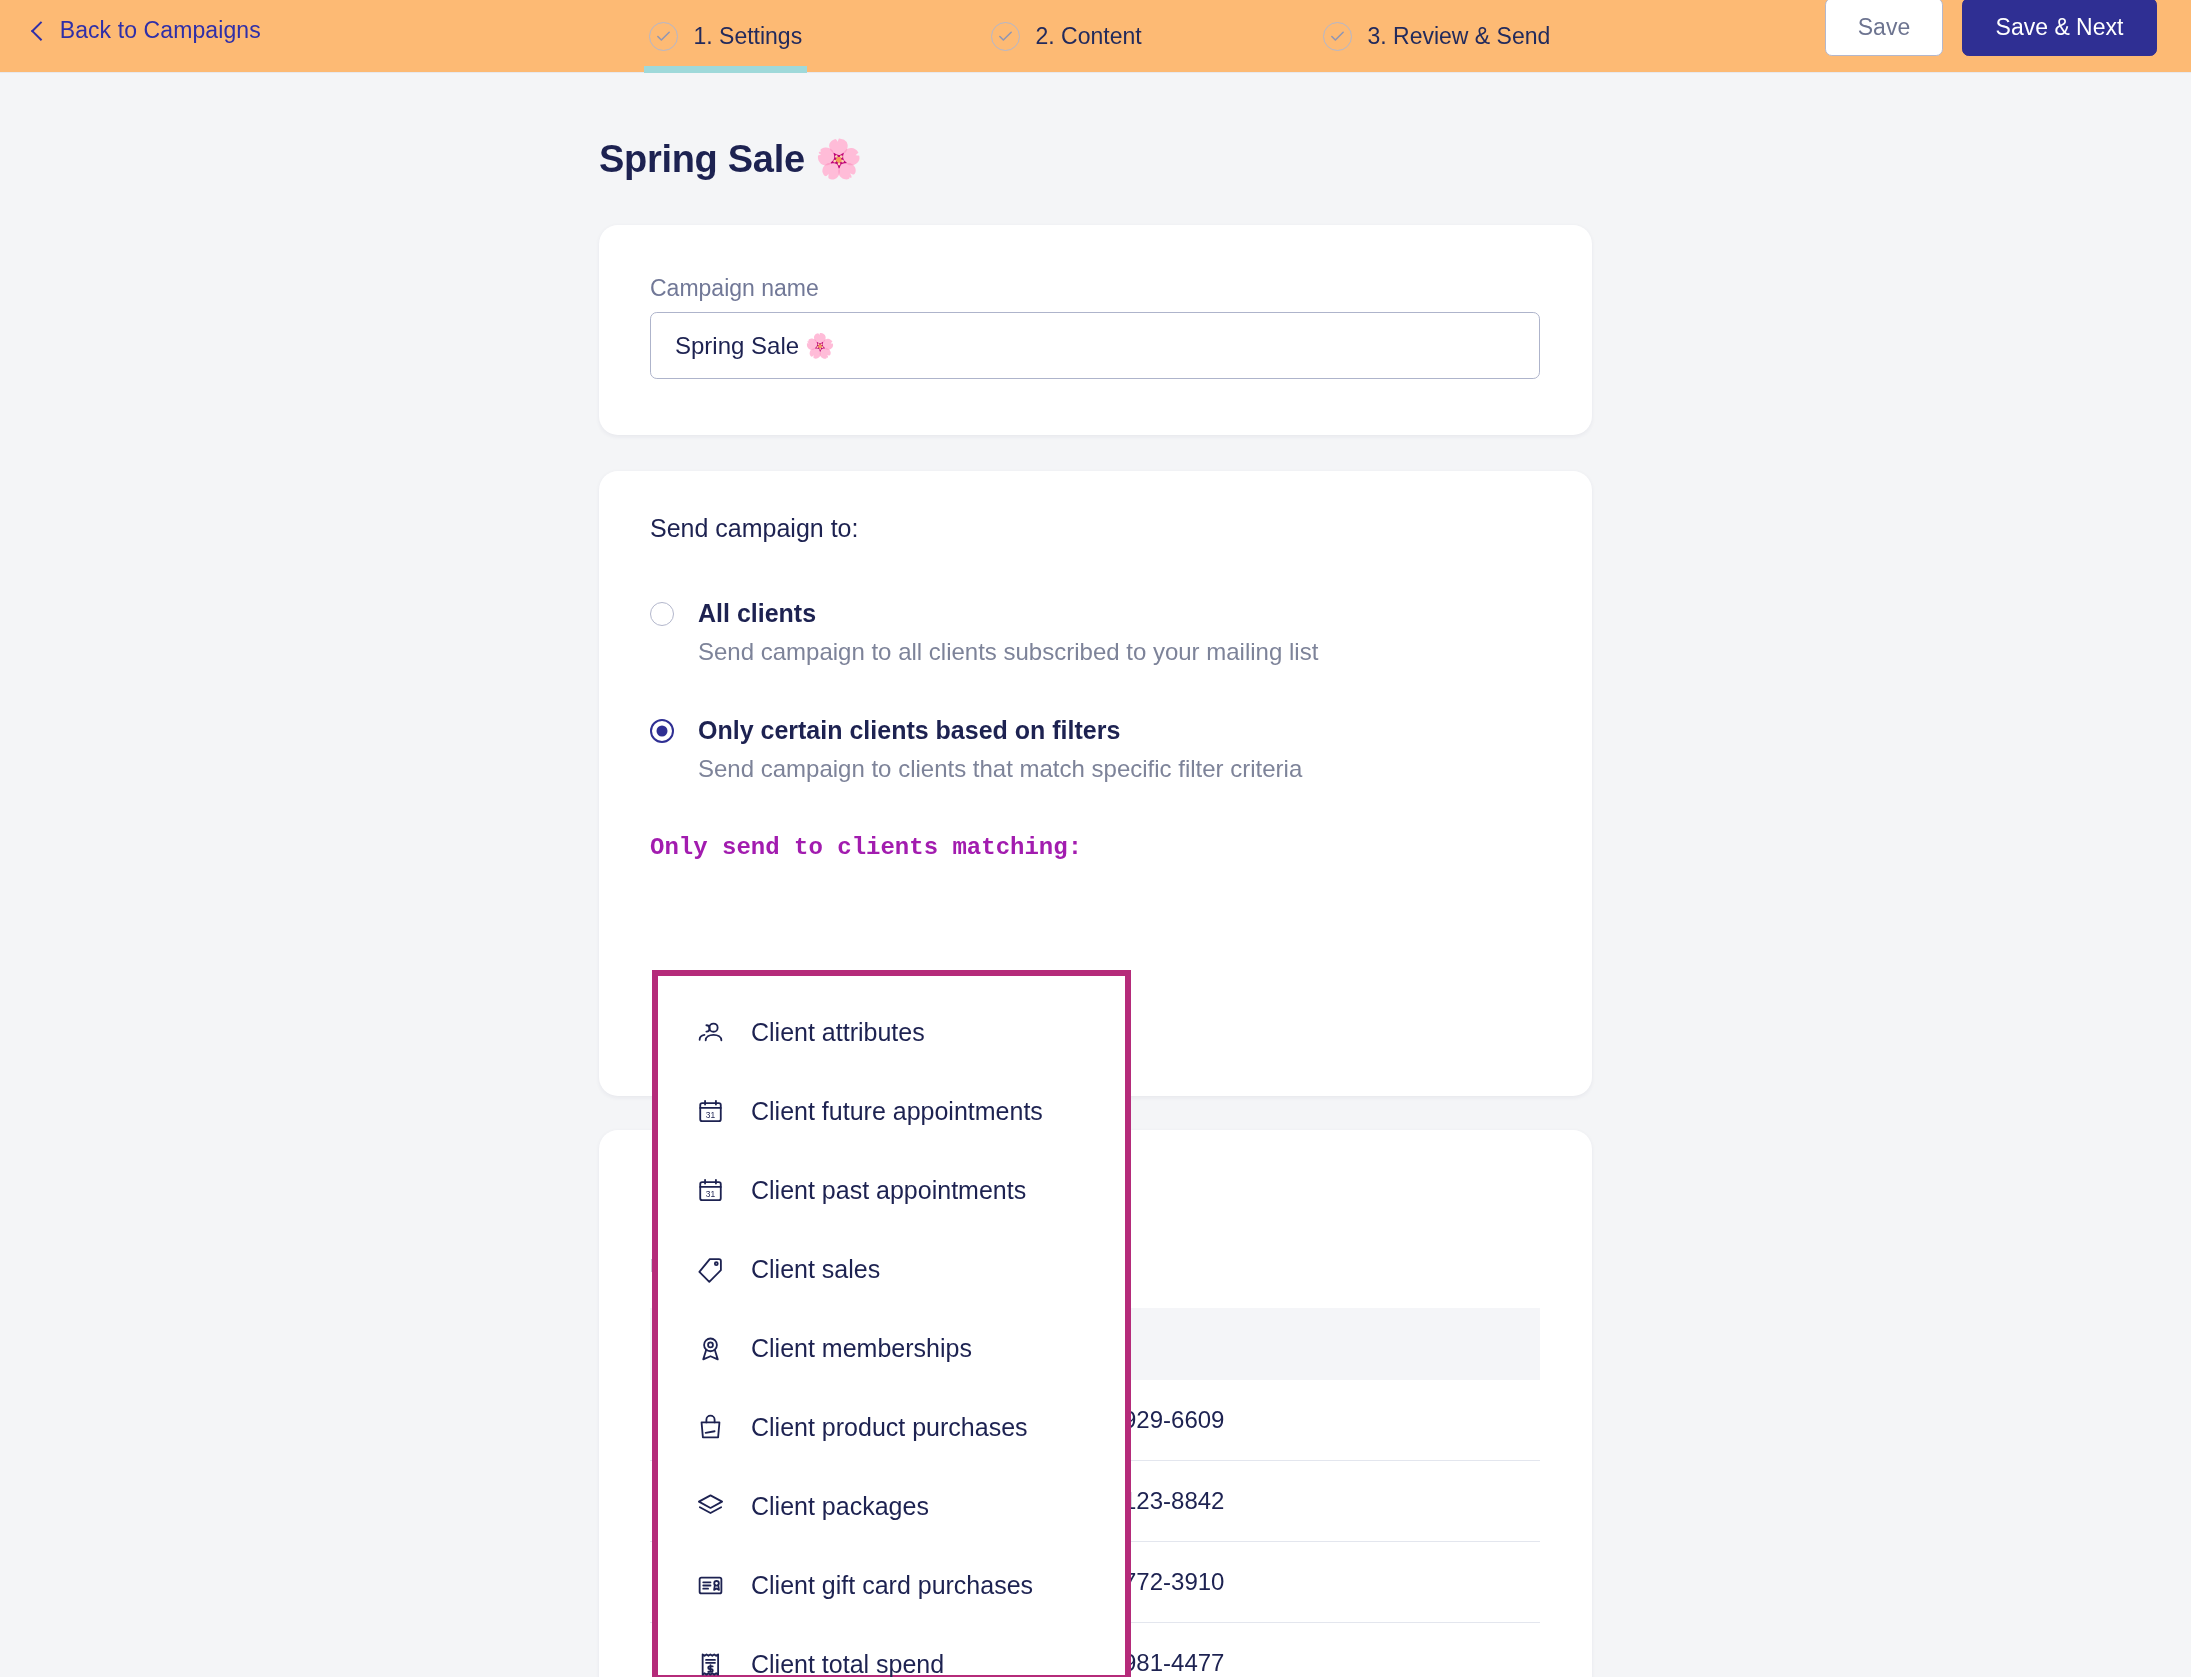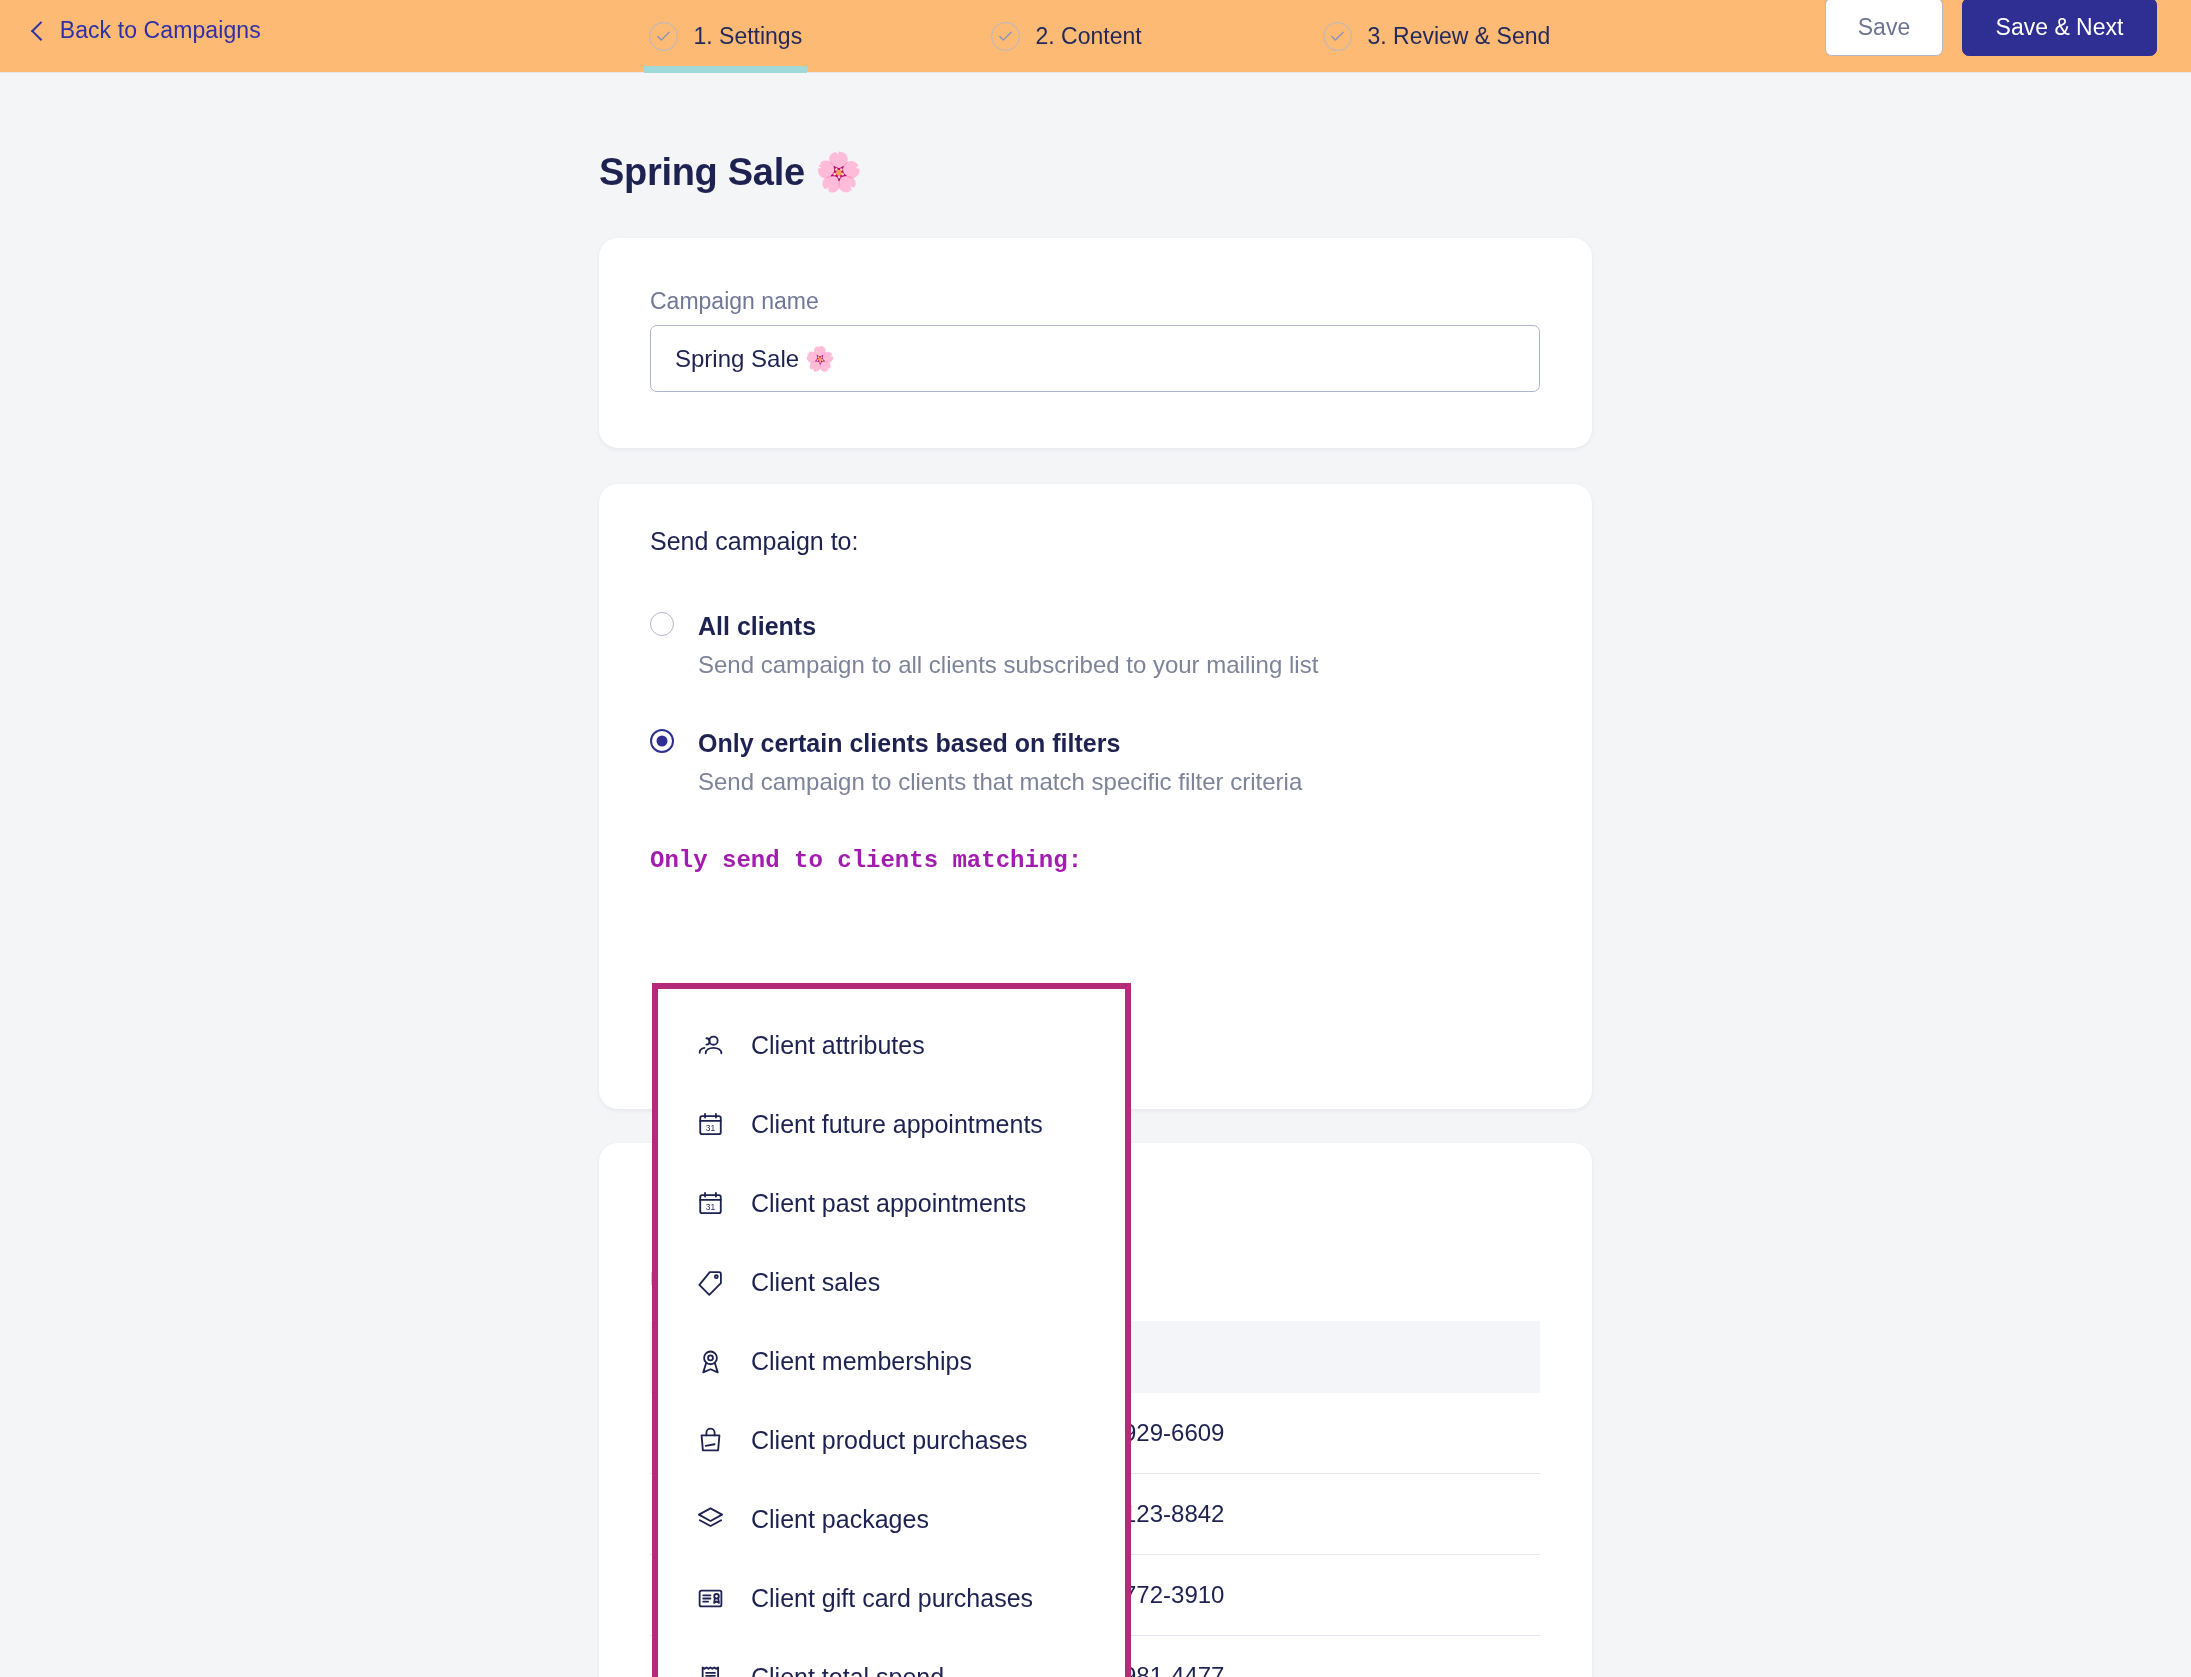--- a/index.html
+++ b/index.html
@@ -60,21 +60,21 @@
   #save-btn {
     left: 1825px; top: -1.7px; width: 118px; height: 58px;
     background: #ffffff; border: 0.9px solid #b3b7cc; color: #6d7490;
   }
   #save-next-btn {
     left: 1962px; top: -1.7px; width: 195px; height: 58px;
     background: #2f2f93; border: 0.9px solid #2f2f93; color: #ffffff;
   }
 
   
-  .page { position: absolute; top: 73px; left: 0; width: 2164px; height: 1605px; }
+  .page { position: absolute; top: 60px; left: 0; width: 2164px; height: 1605px; }
 
   .page-title {
     position: absolute; left: 599px; top: 77px;
     font-size: 38px; font-weight: bold; color: #1d2251;
     letter-spacing: -0.3px;
   }
 
   .card {
     position: absolute; left: 599px; width: 993px;
     background: #ffffff; border-radius: 19px;
@@ -97,21 +97,21 @@
   }
 
   .section-label {
     position: absolute; left: 51px; top: 43px;
     font-size: 25px; color: #1d2251;
   }
 
   .radio-row { position: absolute; left: 51px; }
   #radio-all      { top: 128px; }
   #radio-filtered { top: 245px; }
-  .radio-head { display: flex; gap: 24px; cursor: pointer; }
+  .radio-head { display: flex; align-items: center; gap: 24px; cursor: pointer; }
   .radio-dot {
     width: 24px; height: 24px; border-radius: 50%;
     border: 1.7px solid #b3b7cc; background: #fff;
     flex: 0 0 auto;
   }
   .radio-dot.on { border: 2.6px solid #2f2f93; position: relative; }
   .radio-dot.on::after {
     content: ""; position: absolute; left: 50%; top: 50%;
     width: 11px; height: 11px; border-radius: 50%;
     background: #2f2f93; transform: translate(-50%,-50%);

